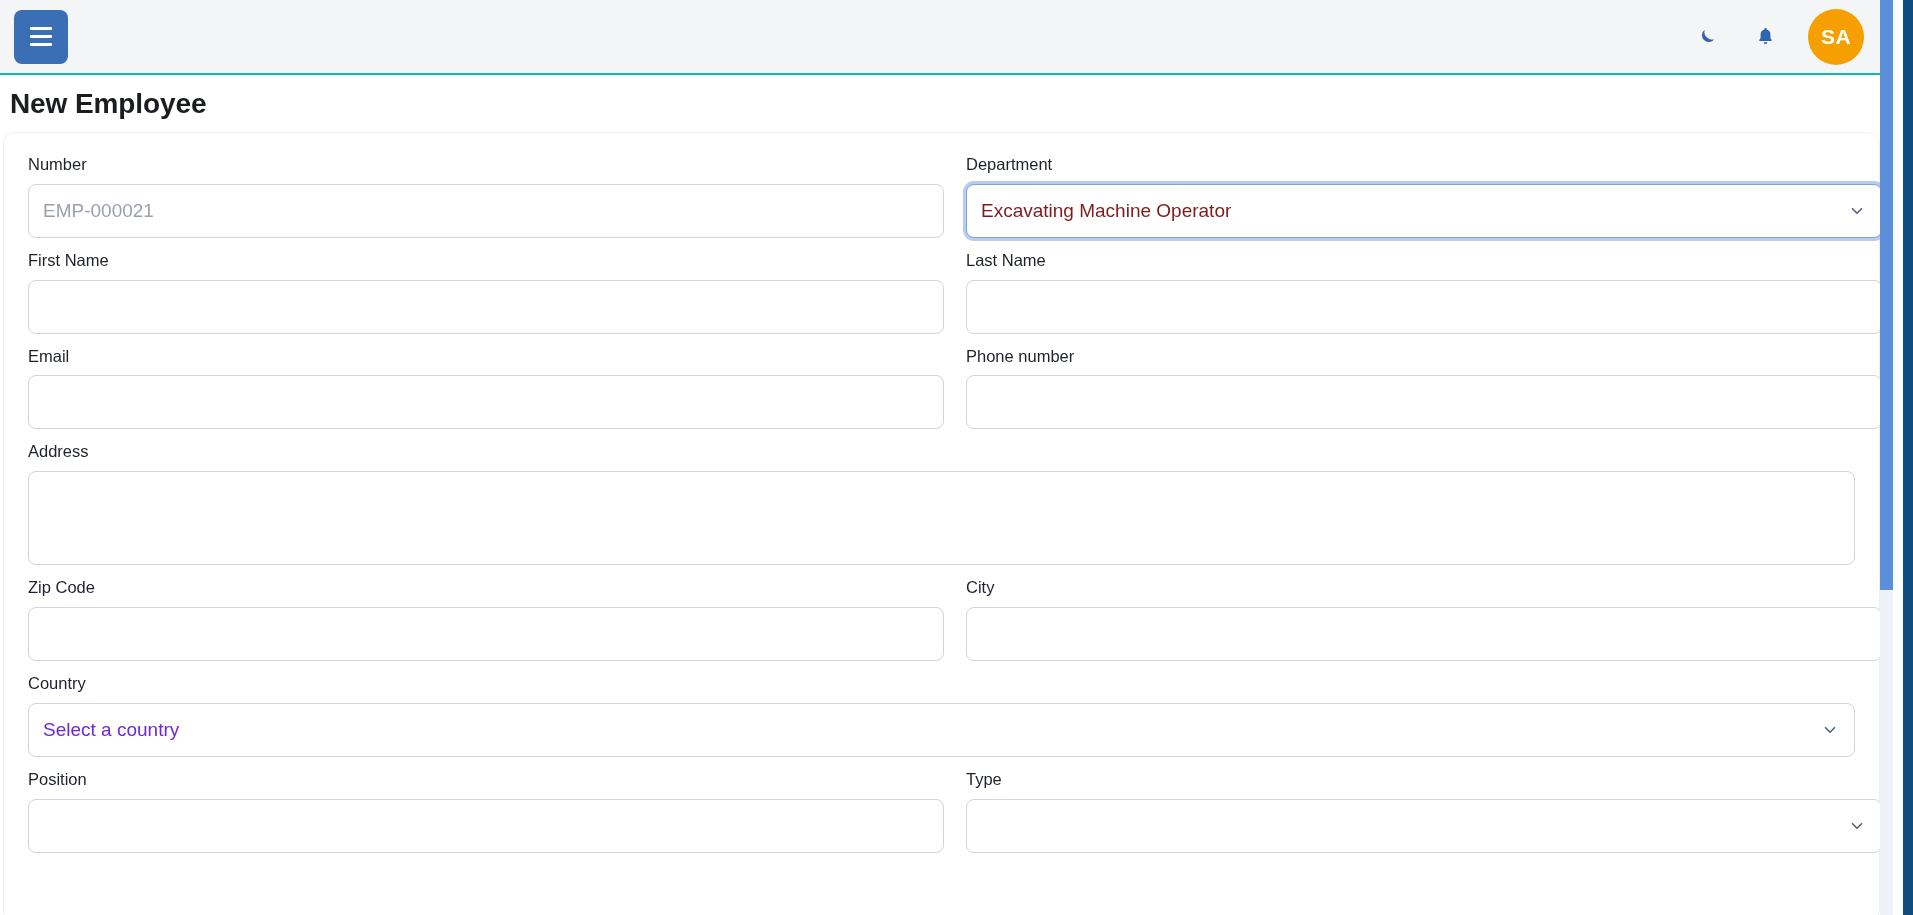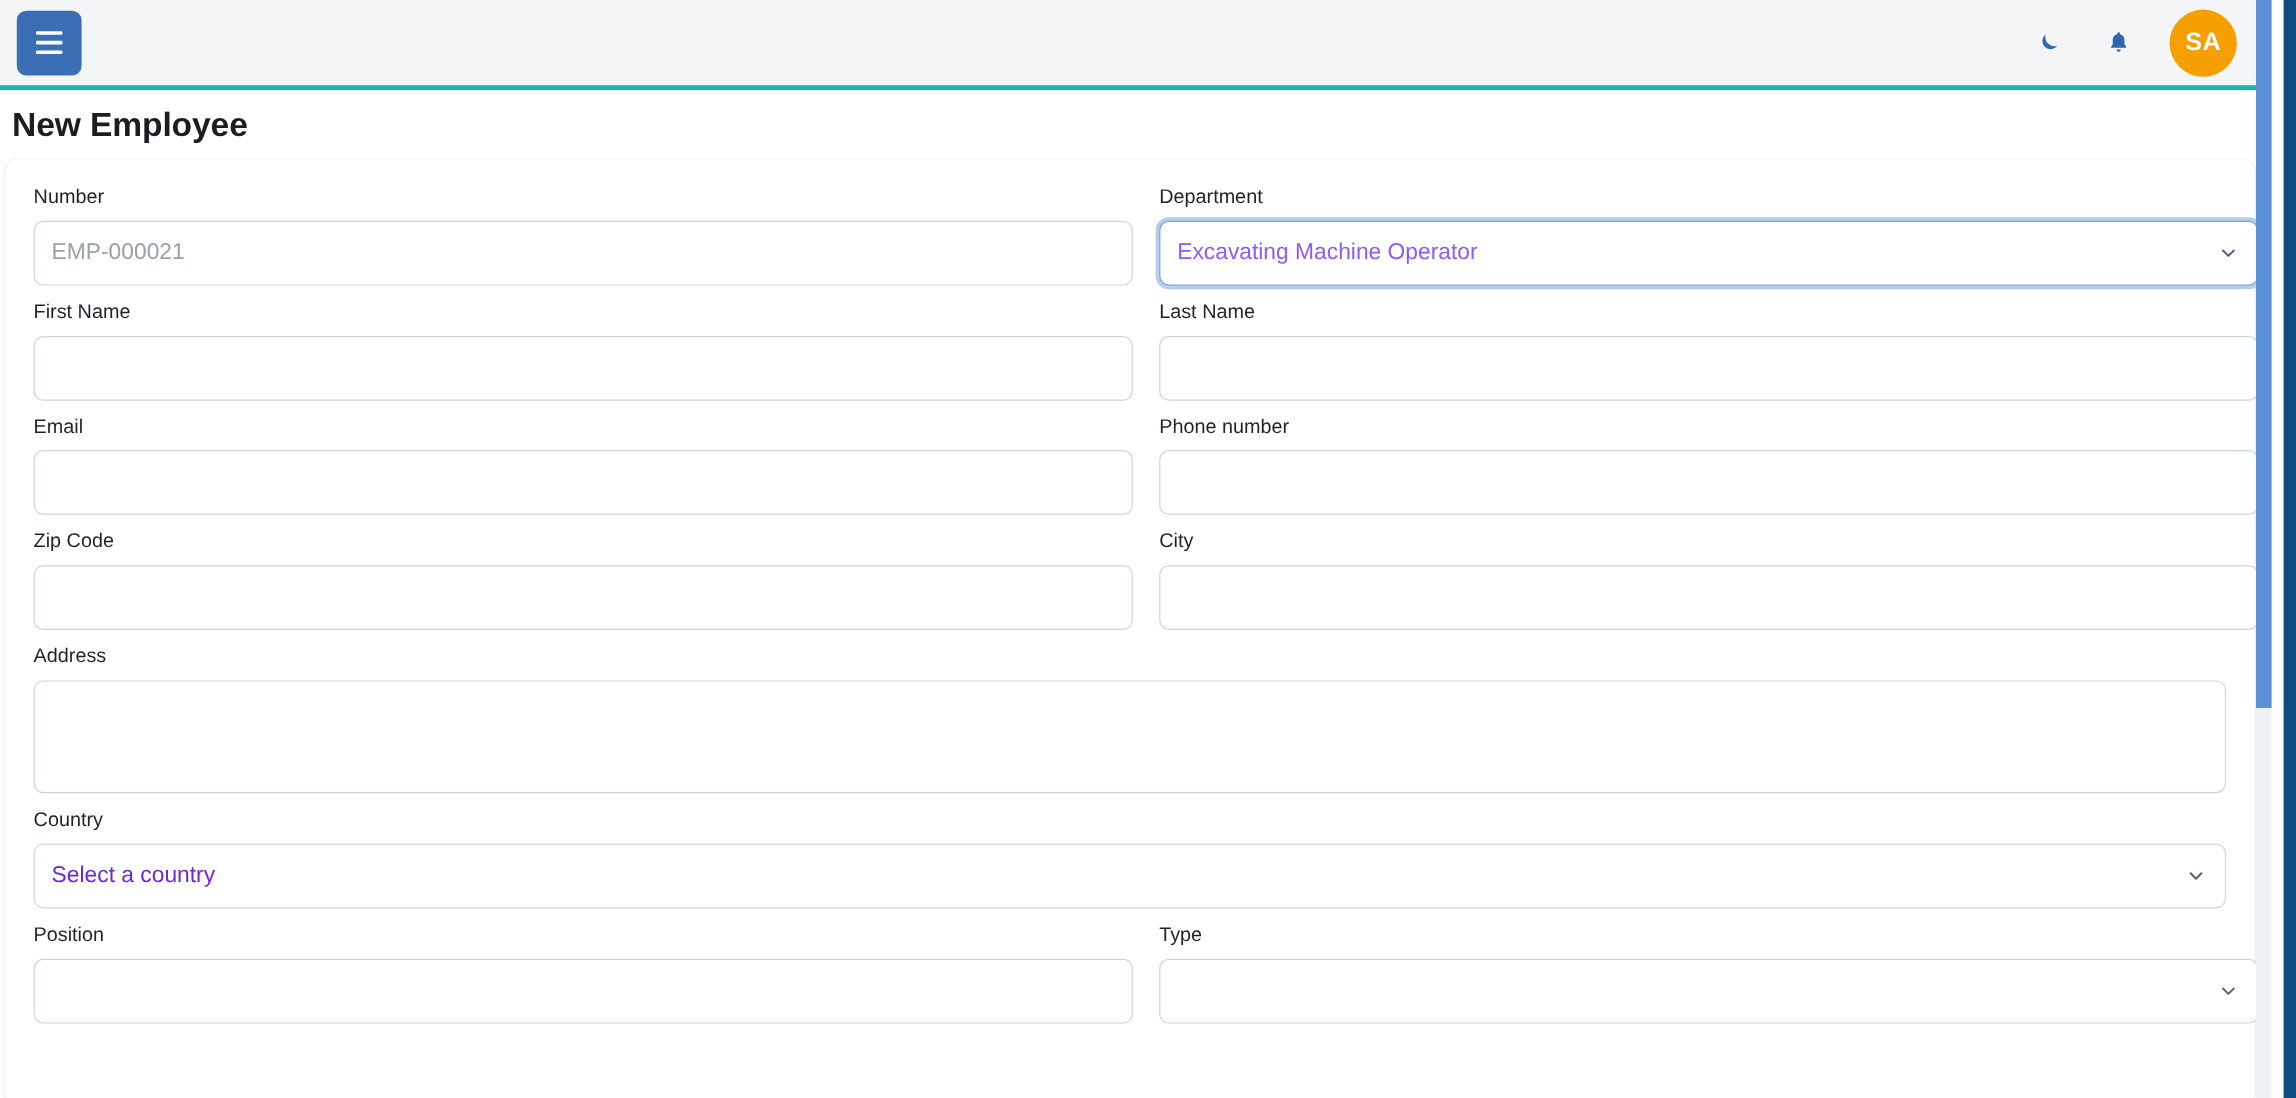--- a/index.html
+++ b/index.html
@@ -19,21 +19,21 @@
     overflow: hidden;
   }
 
   
   .topbar {
     position: absolute;
     top: 0; left: 0;
     width: 1880px;
     height: 75px;
     background: #f4f5f7;
-    border-bottom: 4px solid #14b8a6;
+    border-bottom: 2px solid #14b8a6;
     display: flex;
     align-items: center;
     padding: 0 0 0 14px;
   }
   .hamburger-btn {
     width: 54px; height: 54px;
     background: #3b6fb5;
     border: none;
     border-radius: 8px;
     display: flex;
@@ -138,21 +138,21 @@
     height: 94px;
     align-items: flex-start;
     padding-top: 12px;
   }
   .control.select { cursor: pointer; padding-right: 44px; }
   .control.focused {
     border-color: #7aa3e0;
     box-shadow: 0 0 0 3px #b6cdf0;
   }
   .control .placeholder { color: #9aa1ab; }
-  .control .value { color: #8b5cf6; }
+  .control .value { color: #7f1d1d; }
   .control .select-value { color: #6d28d9; }
 
   .chevron {
     position: absolute;
     right: 15px;
     top: 50%;
     transform: translateY(-50%);
     width: 18px; height: 18px;
     color: #55637a;
     pointer-events: none;
@@ -250,38 +250,38 @@
       </div>
       <div class="field half">
         <div class="field-label">Phone number</div>
         <div class="control">
           <span class="value"></span>
         </div>
       </div>
     </div>
 
     <div class="row">
-      <div class="field half">
-        <div class="field-label">Zip Code</div>
-        <div class="control">
-          <span class="value"></span>
-        </div>
-      </div>
-      <div class="field half">
-        <div class="field-label">City</div>
-        <div class="control">
-          <span class="value"></span>
-        </div>
-      </div>
-    </div>
-
-    <div class="row">
       <div class="field full">
         <div class="field-label">Address</div>
         <div class="control textarea">
+          <span class="value"></span>
+        </div>
+      </div>
+    </div>
+
+    <div class="row">
+      <div class="field half">
+        <div class="field-label">Zip Code</div>
+        <div class="control">
+          <span class="value"></span>
+        </div>
+      </div>
+      <div class="field half">
+        <div class="field-label">City</div>
+        <div class="control">
           <span class="value"></span>
         </div>
       </div>
     </div>
 
     <div class="row">
       <div class="field full">
         <div class="field-label">Country</div>
         <div class="control select">
           <span class="select-value">Select a country</span>

